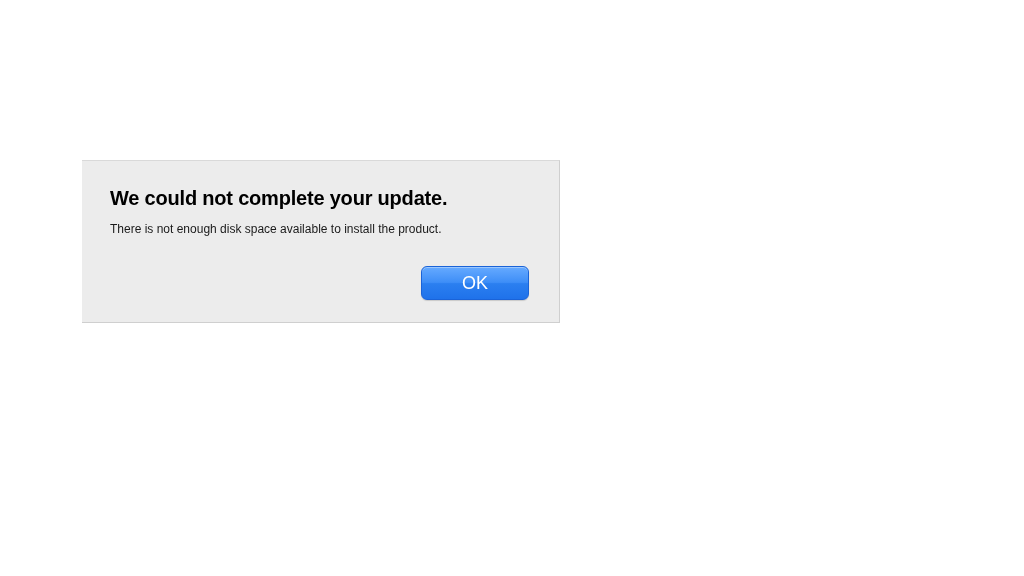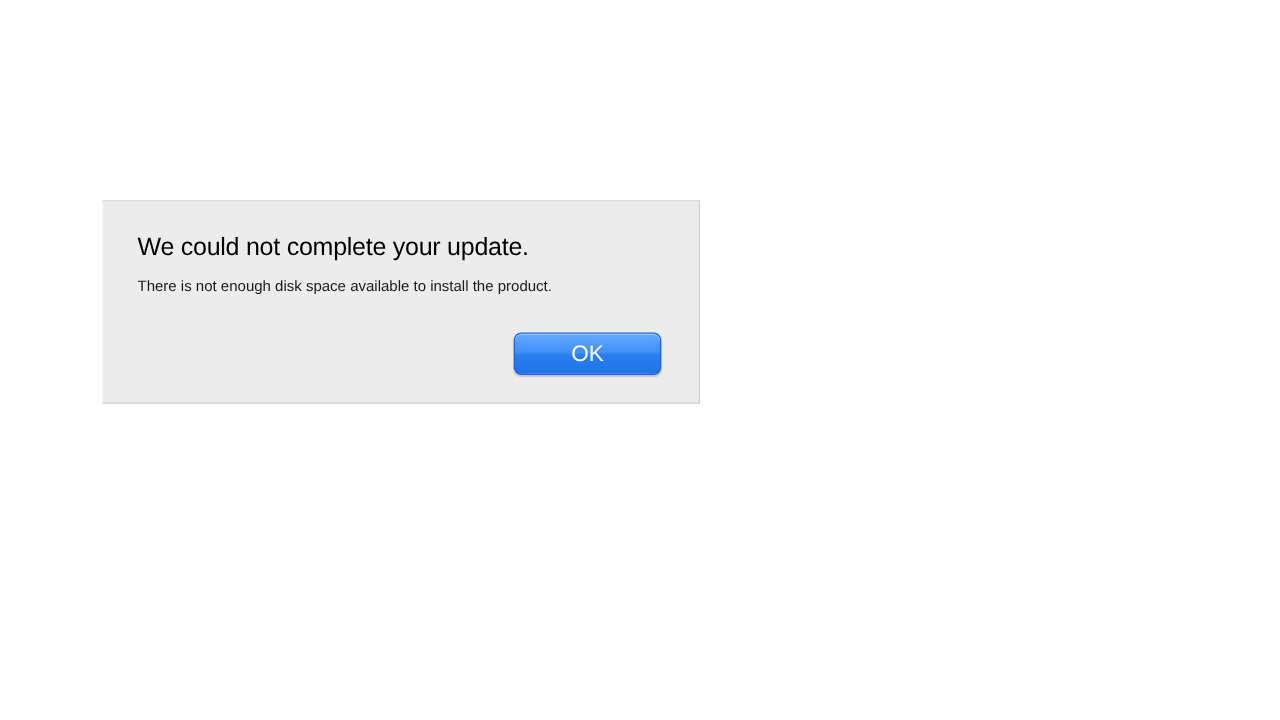--- a/index.html
+++ b/index.html
@@ -20,40 +20,40 @@
       top: 160px;
       width: 478px;
       background: #ececec;
       border-top: 1px solid #d9d9d9;
       border-right: 1px solid #cfcfcf;
       border-bottom: 1px solid #cfcfcf;
       padding: 26px 28px 22px 28px;
     }
     .dialog-title {
       font-size: 20px;
-      font-weight: 400;
+      font-weight: 700;
       color: #000000;
       letter-spacing: -0.2px;
       margin-bottom: 12px;
     }
     .dialog-message {
       font-size: 12px;
       font-weight: 400;
       color: #1a1a1a;
       line-height: 1.3;
       margin-bottom: 28px;
       max-width: 420px;
     }
     .button-row {
       display: flex;
       justify-content: flex-end;
       padding-right: 2px;
     }
     .ok-button {
-      width: 118px;
+      width: 108px;
       height: 34px;
       border: 1px solid #1a63d8;
       border-radius: 6px;
       background: linear-gradient(to bottom, #66aaff 0%, #3e8ef7 48%, #2b7ff0 52%, #1f72ea 100%);
       color: #ffffff;
       font-size: 18px;
       font-weight: 400;
       font-family: inherit;
       cursor: pointer;
       box-shadow: 0 1px 1px rgba(0,0,0,0.15), inset 0 1px 0 rgba(255,255,255,0.35);

